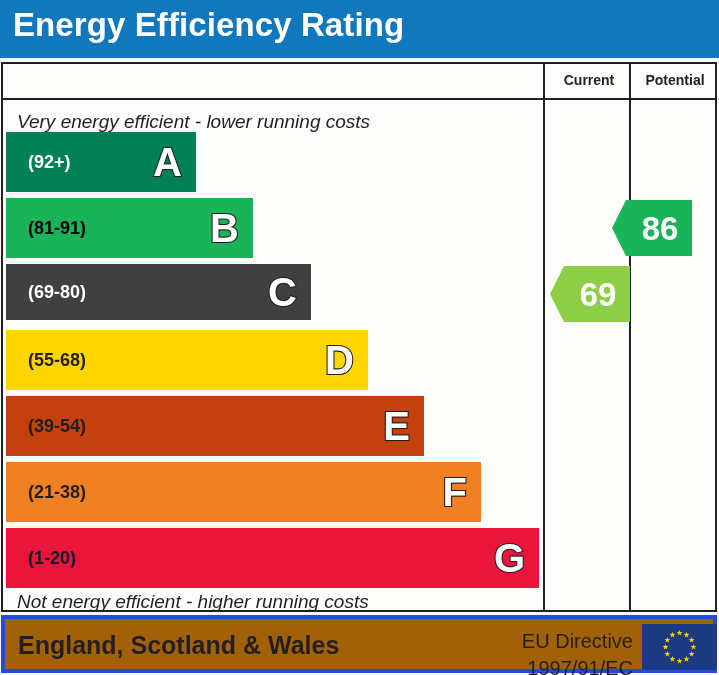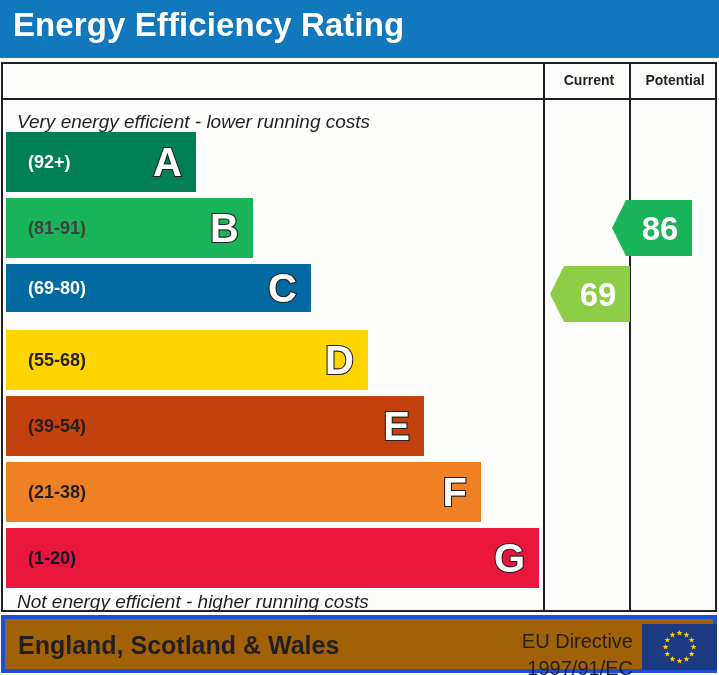--- a/index.html
+++ b/index.html
@@ -212,24 +212,24 @@
     <div class="vdiv d2"></div>
 
     <div class="caption top">Very energy efficient - lower running costs</div>
 
     <div id="bands-host">
         <div class="band" style="top: 68px; width: 190px; height: 60px; background: rgb(0, 128, 84);">
           <span class="band-range" style="color: rgb(255, 255, 255);">(92+)</span>
           <span class="band-letter">A</span>
         </div>
         <div class="band" style="top: 134px; width: 247px; height: 60px; background: rgb(25, 180, 89);">
-          <span class="band-range" style="color: #404040;">(81-91)</span>
+          <span class="band-range" style="color: #000000;">(81-91)</span>
           <span class="band-letter">B</span>
         </div>
-        <div class="band" style="top: 200px; width: 305px; height: 48px; background: #0369a1;">
+        <div class="band" style="top: 200px; width: 305px; height: 56px; background: #404040;">
           <span class="band-range" style="color: rgb(255, 255, 255);">(69-80)</span>
           <span class="band-letter">C</span>
         </div>
         <div class="band" style="top: 266px; width: 362px; height: 60px; background: rgb(255, 213, 0);">
           <span class="band-range" style="color: rgb(35, 31, 32);">(55-68)</span>
           <span class="band-letter">D</span>
         </div>
         <div class="band" style="top: 332px; width: 418px; height: 60px; background: #c2410c;">
           <span class="band-range" style="color: rgb(35, 31, 32);">(39-54)</span>
           <span class="band-letter">E</span>

